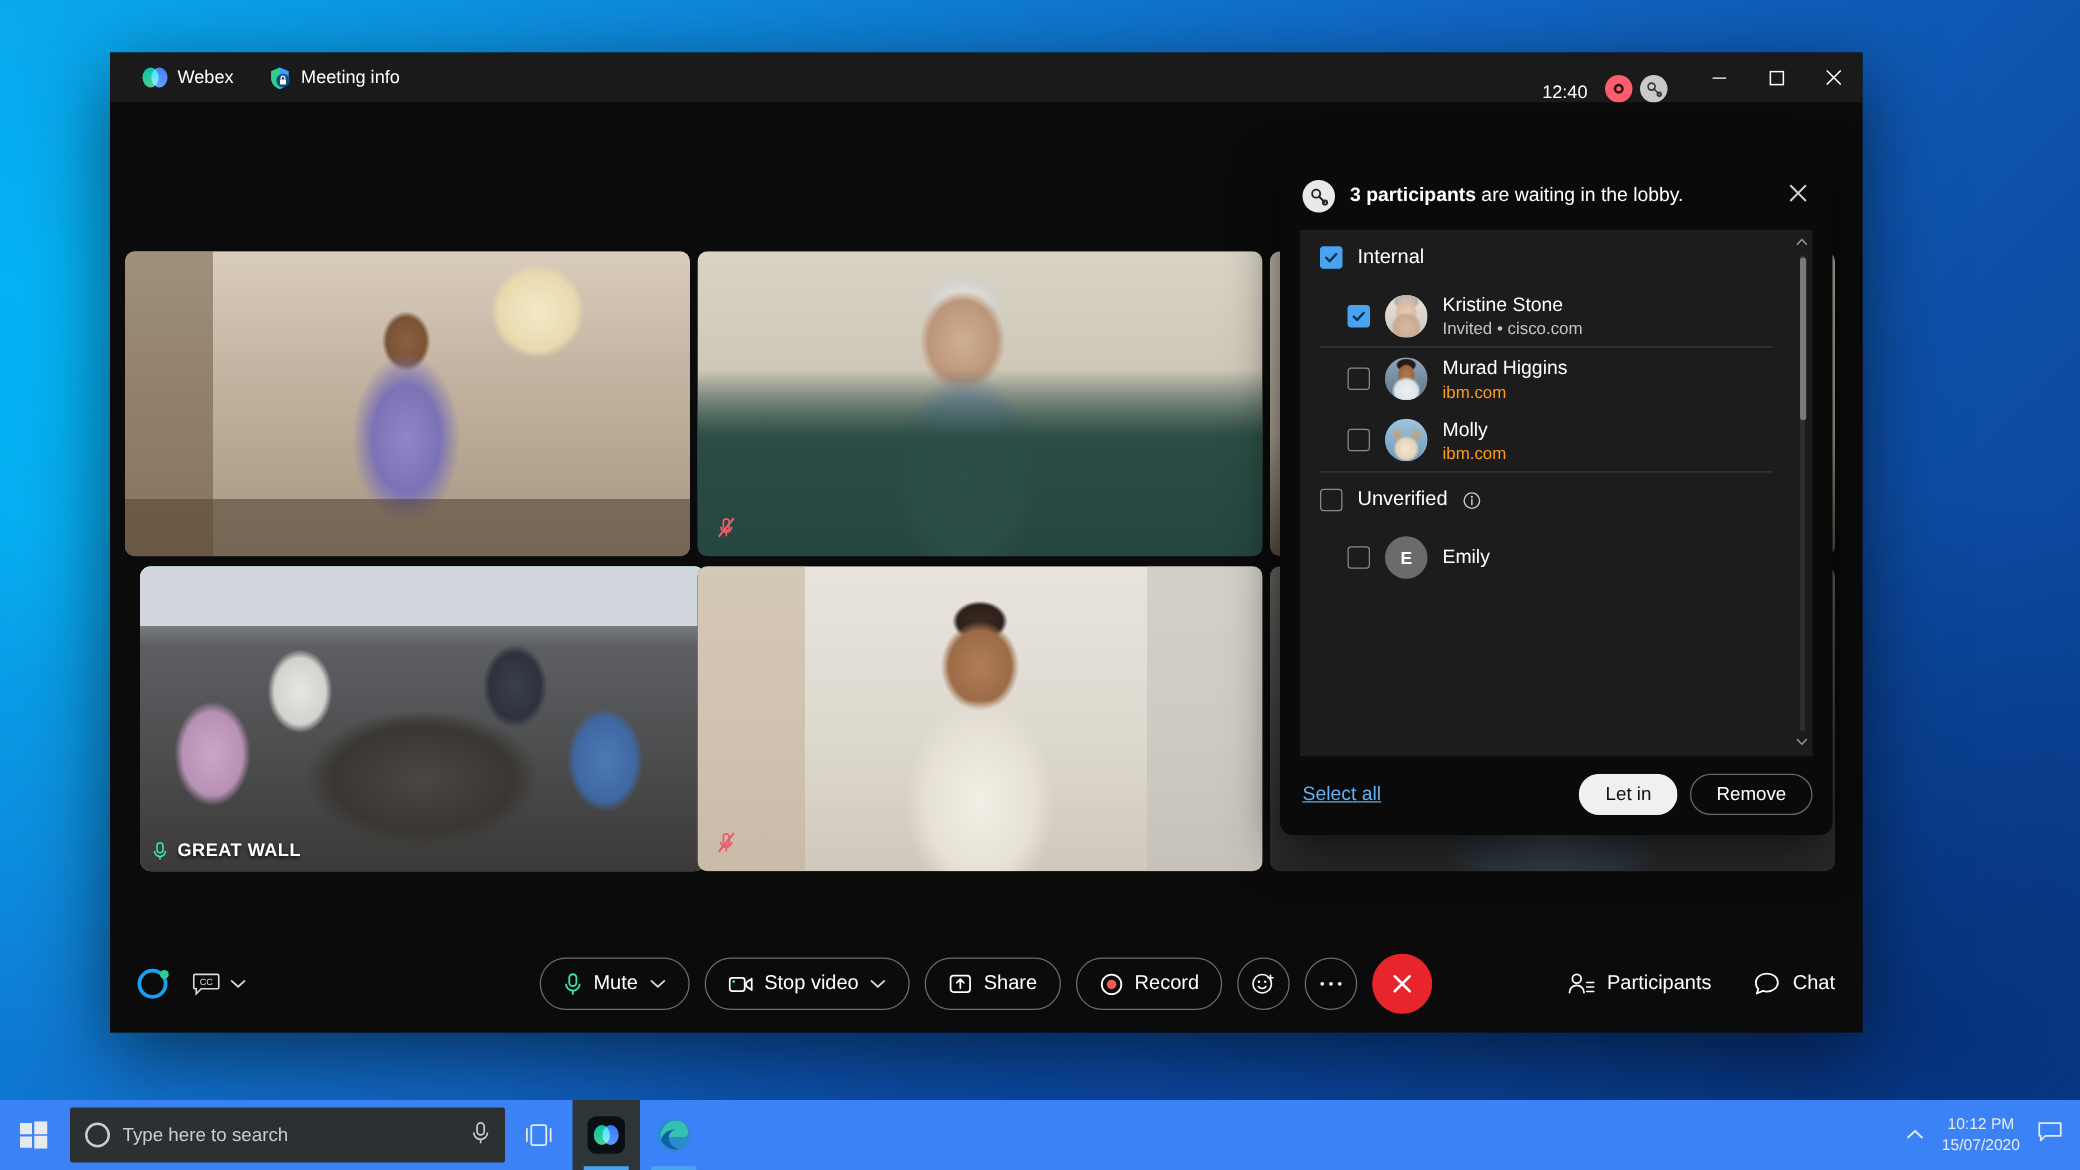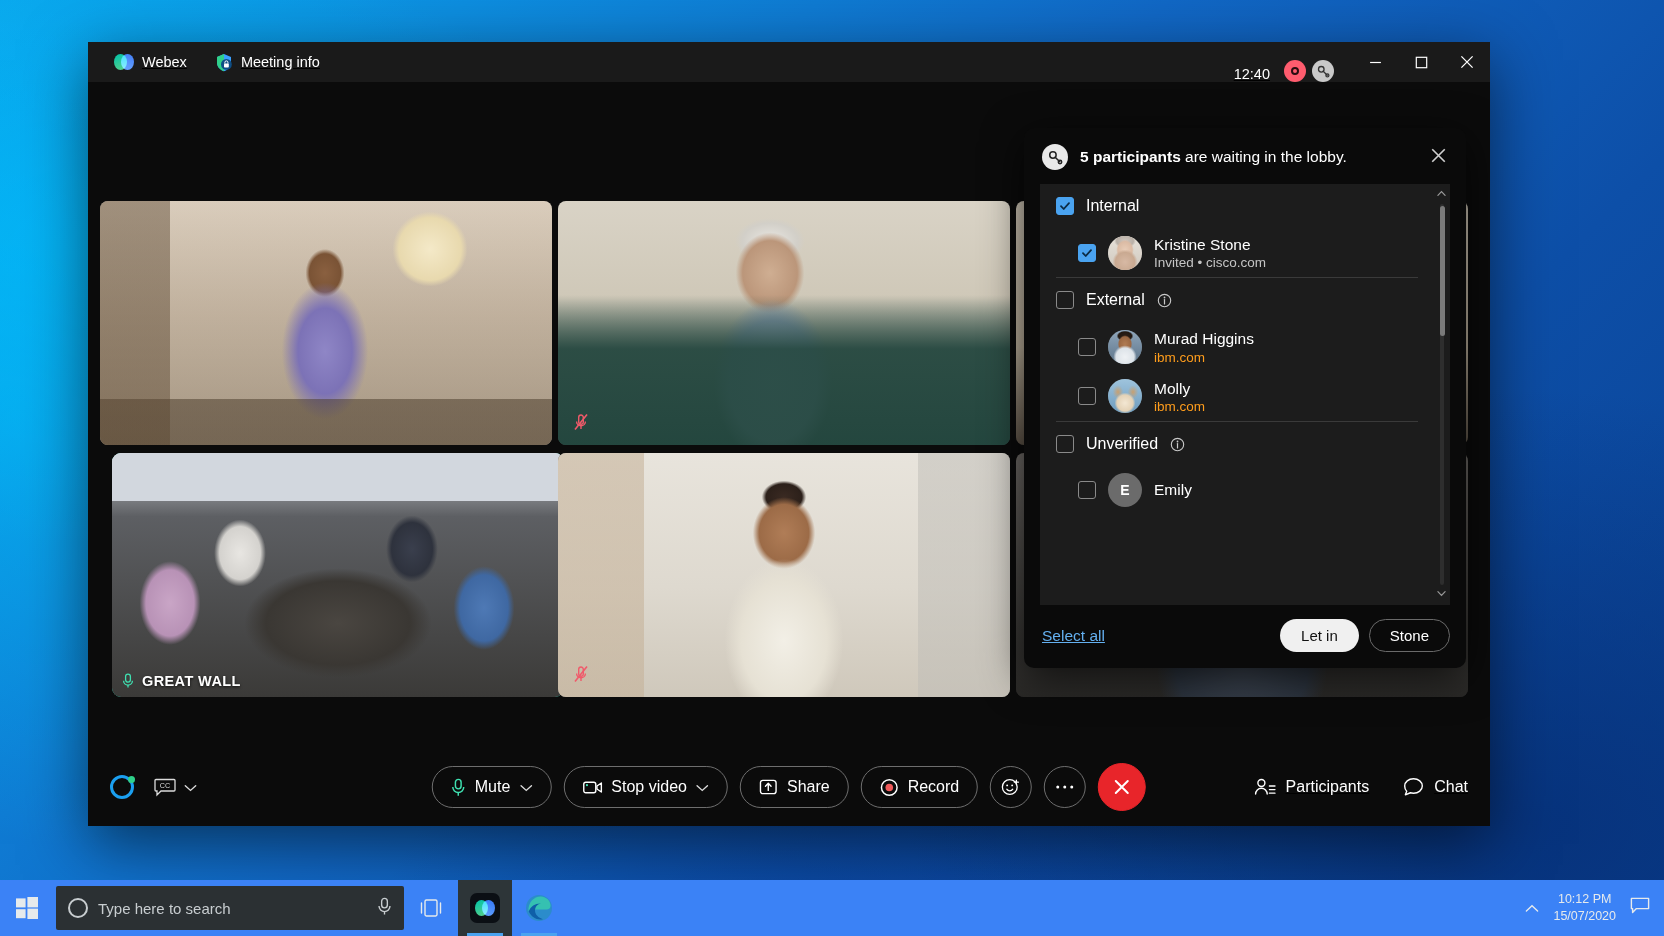--- a/index.html
+++ b/index.html
@@ -29,21 +29,20 @@
   }
 
   
   #webex-window {
     position: absolute; left: 88px; top: 42px;
     width: 1402px; height: 784px;
     background: #0b0b0b;
     display: flex; flex-direction: column;
     box-shadow: 0 18px 60px rgba(0,0,0,.55);
     overflow: hidden;
-    text-decoration: underline;
   }
 
   
   .titlebar {
     height: 40px; flex: 0 0 40px;
     background: #1a1a1a;
     display: flex; align-items: center;
     padding-left: 12px;
     color: #fff;
     font-size: 14.5px;
@@ -397,21 +396,21 @@
 
     <div id="lobby-panel">
       <div class="lobby-head">
         <span class="key-circle">
           <svg width="15" height="15" viewBox="0 0 14 14">
             <circle cx="4.6" cy="4.6" r="3" fill="none" stroke="#222" stroke-width="1.4"></circle>
             <path d="M6.7 6.7 L11 11" stroke="#222" stroke-width="1.4" stroke-linecap="round"></path>
             <circle cx="11.2" cy="11.2" r="1.6" fill="none" stroke="#222" stroke-width="1.4"></circle>
           </svg>
         </span>
-        <span class="msg"><b>5 participants</b><span> are waiting in the lobby.</span></span>
+        <span class="msg"><b>3 participants</b><span> are waiting in the lobby.</span></span>
         <span class="lobby-close">
           <svg width="15" height="15" viewBox="0 0 12 12">
               <path d="M1 1 L11 11 M11 1 L1 11" stroke="#cfcfcf" stroke-width="1.3"></path>
             </svg>
         </span>
       </div>
 
       <div class="lobby-body">
         <div class="lobby-scroll">
 
@@ -437,33 +436,20 @@
                    linear-gradient(180deg,#e7e2da,#cfc8be);"></span>
             </span>
             <span class="p-meta">
               <span class="p-name">Kristine Stone</span>
               <span class="p-sub">Invited • cisco.com</span>
             </span>
           </div>
 
           <div class="divider"></div>
 
-          <div class="grp-row">
-            <span class="cb">
-              
-            </span>
-            <span>External</span>
-            <span class="info-i">
-              <svg width="15" height="15" viewBox="0 0 16 16">
-                <circle cx="8" cy="8" r="6.6" fill="none" stroke="#c9c9c9" stroke-width="1.2"></circle>
-                <circle cx="8" cy="4.8" r=".95" fill="#c9c9c9"></circle>
-                <path d="M8 7 v4.6" stroke="#c9c9c9" stroke-width="1.3" stroke-linecap="round"></path>
-              </svg>
-            </span>
-          </div>
           <div class="person-row">
             <span class="cb">
               
             </span>
             <span class="avatar">
               <span class="face" style="background:
                    radial-gradient(ellipse 15px 15px at 17px 27px, #eef1f4 0%, #dde3e8 60%, rgba(0,0,0,0) 78%),
                    radial-gradient(ellipse 9px 11px at 17px 14px, #b07b52 0%, #9a6742 66%, rgba(0,0,0,0) 80%),
                    radial-gradient(ellipse 11px 7px at 17px 6px, #2c1f17 0%, #221811 60%, rgba(0,0,0,0) 76%),
                    linear-gradient(180deg,#8fa6bb,#5d7488);"></span>
@@ -529,21 +515,21 @@
                 <path d="M1 1.4 L5 5.6 L9 1.4" fill="none" stroke="#9a9a9a" stroke-width="1.3" stroke-linecap="round"></path>
               </svg>
           </span>
         </div>
       </div>
 
       <div class="lobby-foot">
         <span class="link-btn">Select all</span>
         <span class="foot-actions">
           <span class="pill primary">Let in</span>
-          <span class="pill ghost">Stone</span>
+          <span class="pill ghost">Remove</span>
         </span>
       </div>
     </div>
   </div>
 
   <div class="controlbar">
     <div class="cb-left">
       <span class="assistant">
           <span class="dot"></span>
         </span>

